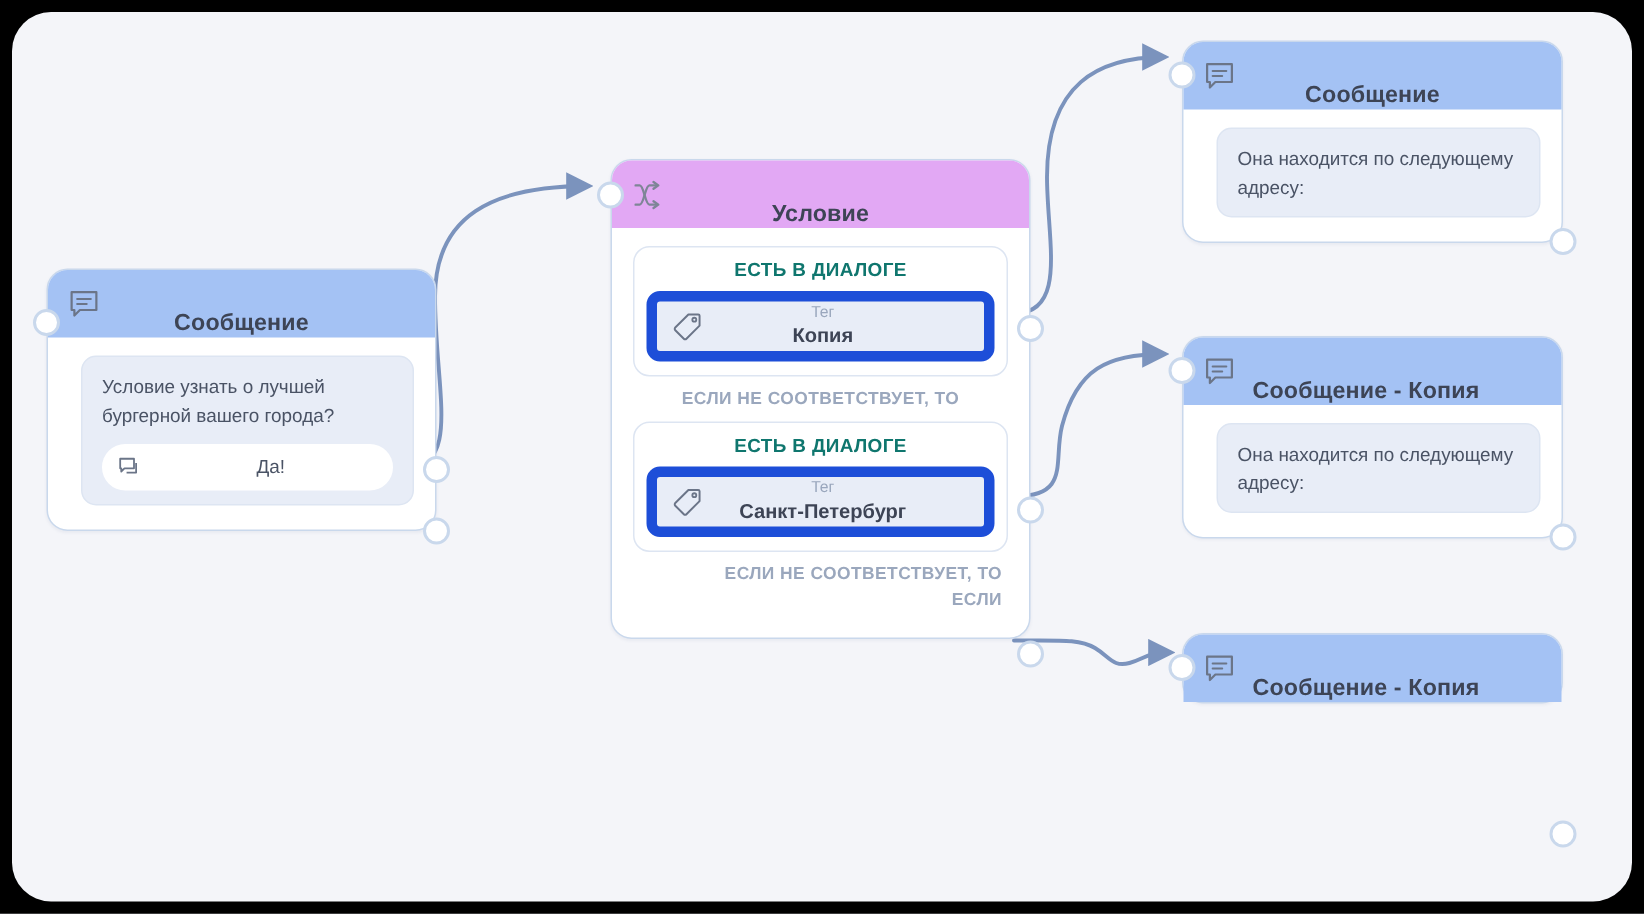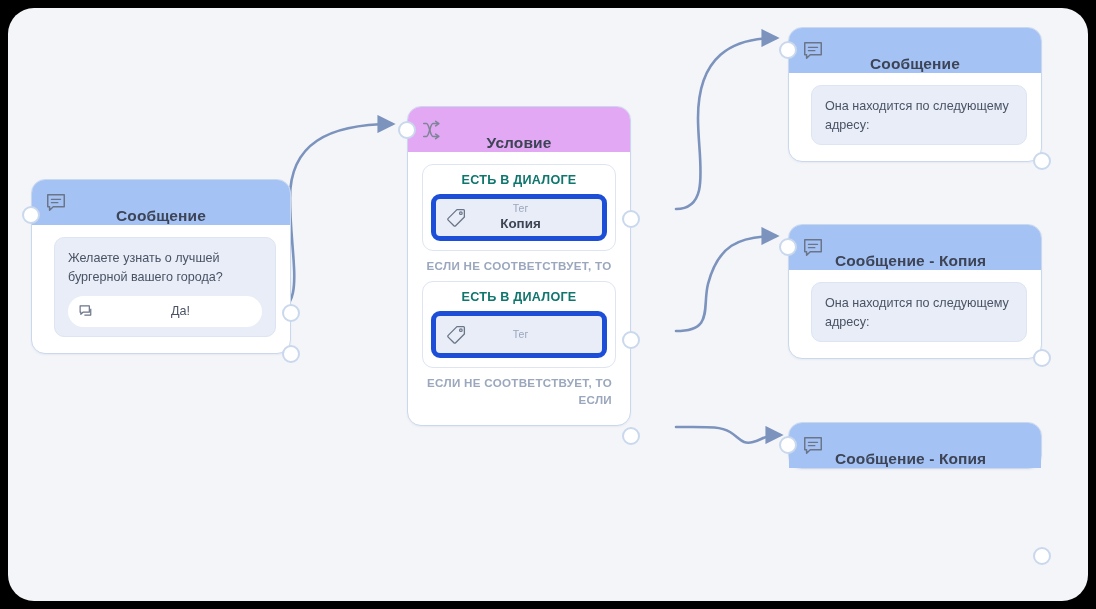--- a/index.html
+++ b/index.html
@@ -106,21 +106,21 @@
   .cond-block-title {
     text-align: center;
     font-size: 12.6px;
     font-weight: bold;
     color: #0f766e;
     letter-spacing: 0.25px;
     margin-bottom: 7px;
   }
   .tag-row {
     background: #e8edf7;
-    border: 5px solid #1d4ed8;
+    border: 7px solid #1d4ed8;
     border-radius: 9px;
     height: 47px;
     display: flex;
     align-items: center;
     padding: 0 10px;
     position: relative;
   }
   .tag-icon { width: 21px; height: 21px; flex: 0 0 21px; }
   .tag-texts { flex: 1; text-align: center; padding-right: 18px; }
   .tag-caption { font-size: 10.5px; color: #9aa7bd; line-height: 1.25; }
@@ -173,37 +173,37 @@
       <div class="node-header msg">
         <svg class="header-icon" viewBox="0 0 24 24">
           <path d="M3 3 h18 v13 h-12 l-4 4 v-4 h-2 z" fill="none" stroke="#6b7588" stroke-width="1.6" stroke-linejoin="round"></path>
           <line x1="7" y1="8" x2="17" y2="8" stroke="#6b7588" stroke-width="1.4" stroke-linecap="round"></line>
           <line x1="7" y1="11.6" x2="14" y2="11.6" stroke="#6b7588" stroke-width="1.4" stroke-linecap="round"></line>
         </svg>
         <div class="header-title">Сообщение</div>
       </div>
       <div class="node-body">
         <div class="bubble">
-          <div class="bubble-text">Желаете узнать о лучшей бургерной вашего города?</div>
+          <div class="bubble-text">Условие узнать о лучшей бургерной вашего города?</div>
           <div class="reply-btn">
             <svg class="reply-icon" viewBox="0 0 24 24">
               <path d="M3 4 h13 v9 h-9 l-3 3 v-3 h-1 z" fill="none" stroke="#6b7588" stroke-width="1.7" stroke-linejoin="round"></path>
               <path d="M9 17 h9 v-9" fill="none" stroke="#6b7588" stroke-width="1.7" stroke-linejoin="round"></path>
             </svg>
             <div class="reply-label">Да!</div>
           </div>
         </div>
       </div>
 
       <div class="dot" style="left:-10px; top:26px;"></div>
       <div class="dot" style="right:-10px; top:124px;"></div>
       <div class="dot" style="right:-10px; top:165px;"></div>
     </div>
 
-    <div class="node" style="left:399px; top:98px; width:224px;">
+    <div class="node" style="left:399px; top:98px; width:280px;">
       <div class="node-header cond">
         <svg class="header-icon" viewBox="0 0 24 24">
           <path d="M3 5 h3 c3 0 4 14 7 14 h5" fill="none" stroke="#7e8596" stroke-width="1.7" stroke-linecap="round"></path>
           <path d="M3 19 h3 c3 0 4 -14 7 -14 h5" fill="none" stroke="#7e8596" stroke-width="1.7" stroke-linecap="round"></path>
           <path d="M16 2.5 L19.5 5 L16 7.5" fill="none" stroke="#7e8596" stroke-width="1.7" stroke-linecap="round" stroke-linejoin="round"></path>
           <path d="M16 16.5 L19.5 19 L16 21.5" fill="none" stroke="#7e8596" stroke-width="1.7" stroke-linecap="round" stroke-linejoin="round"></path>
         </svg>
         <div class="header-title">Условие</div>
       </div>
       <div class="node-body" style="padding:12px 14px 10px 14px;">
@@ -225,20 +225,21 @@
 
         <div class="cond-block">
           <div class="cond-block-title">ЕСТЬ В ДИАЛОГЕ</div>
           <div class="tag-row">
             <svg class="tag-icon" viewBox="0 0 24 24">
               <path d="M12.5 3 H20 a1 1 0 0 1 1 1 V11.5 L11 21.5 a1.4 1.4 0 0 1 -2 0 L2.5 15 a1.4 1.4 0 0 1 0 -2 z" fill="none" stroke="#6b7588" stroke-width="1.5" stroke-linejoin="round"></path>
               <circle cx="17" cy="7" r="1.5" fill="none" stroke="#6b7588" stroke-width="1.4"></circle>
             </svg>
             <div class="tag-texts">
               <div class="tag-caption">Тег</div>
+              <div class="tag-value">Санкт-Петербург</div>
             </div>
           </div>
         </div>
         <div class="else-label right">
           <span>ЕСЛИ НЕ СООТВЕТСТВУЕТ, ТО</span>
           <span class="second">ЕСЛИ</span>
         </div>
       </div>
 
       <div class="dot" style="left:-10px; top:14px;"></div>

